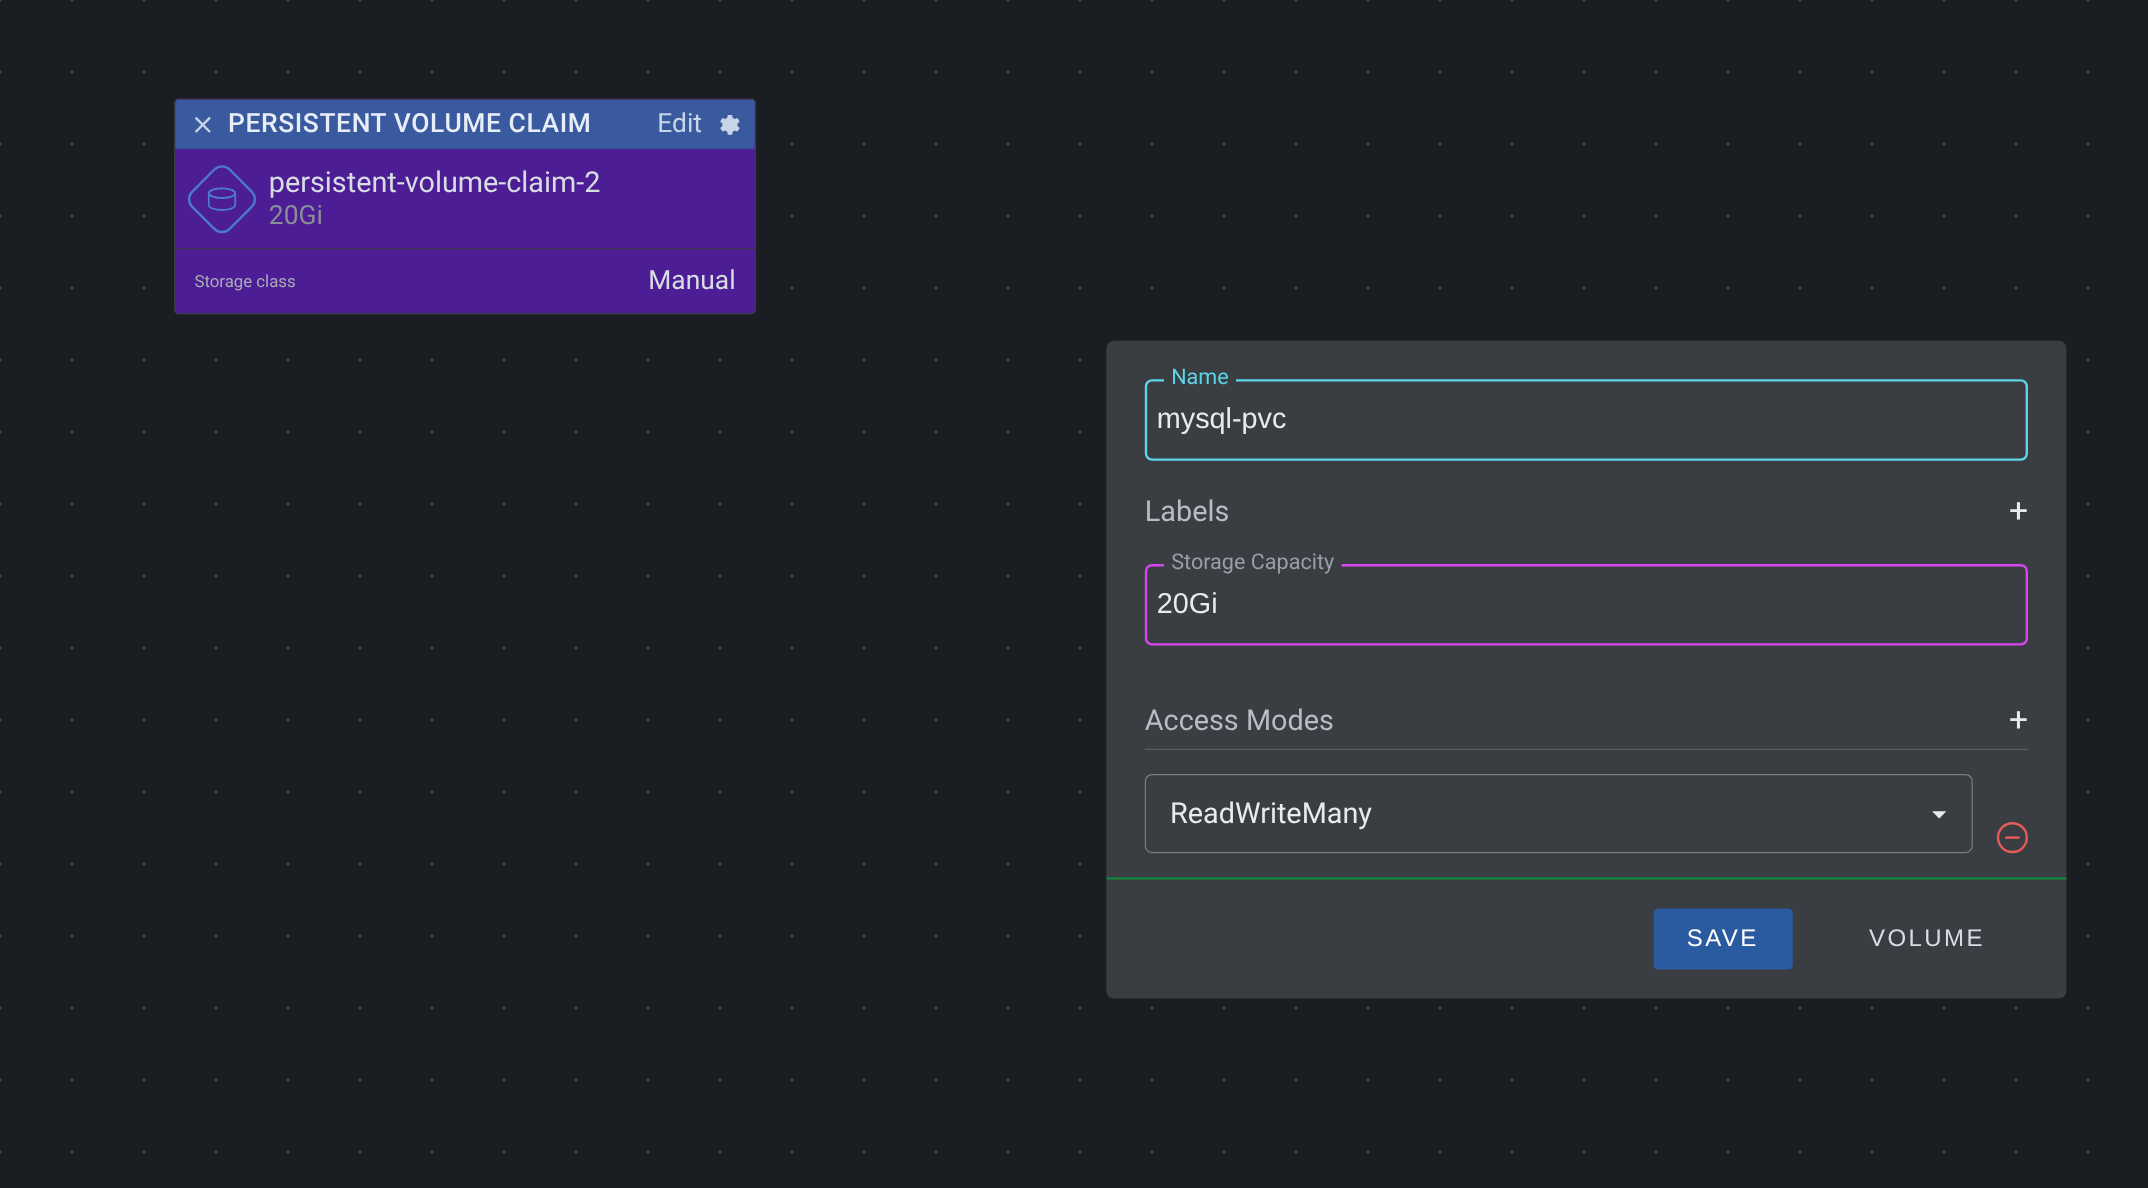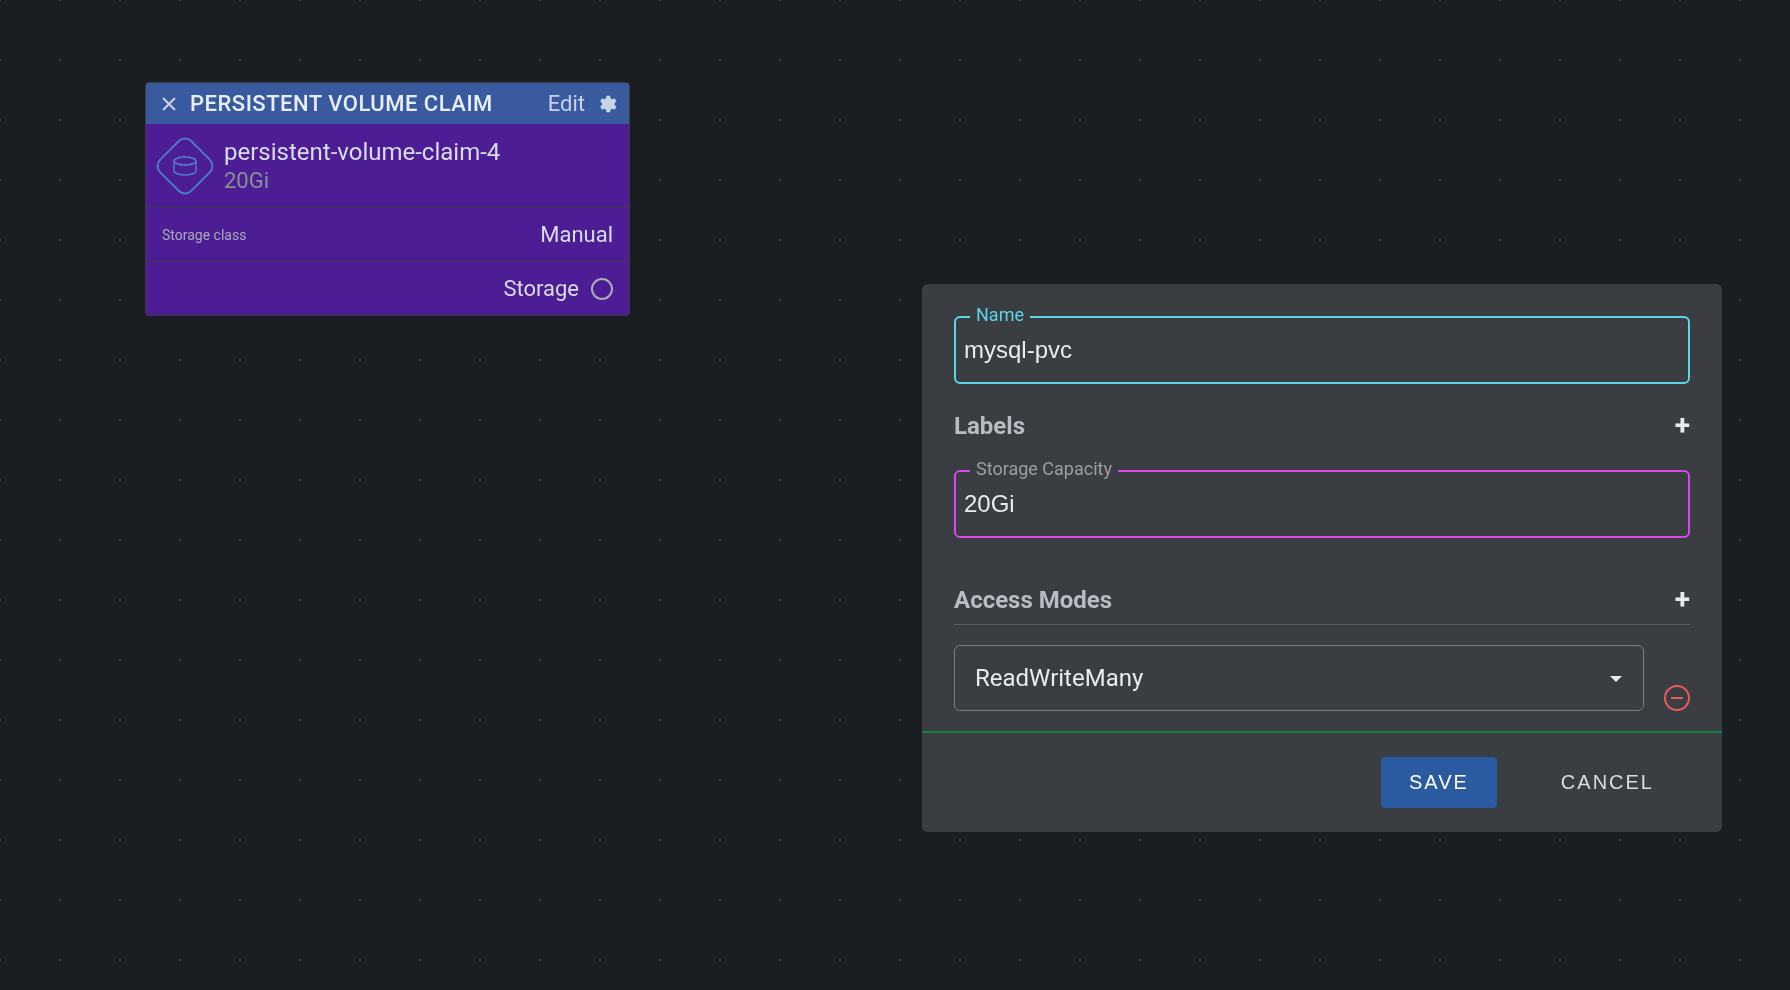--- a/index.html
+++ b/index.html
@@ -141,21 +141,20 @@
   font-size: 24px;
   outline: none;
 }
 .field-input.active { border-color: #5dd5e8; }
 .section-header {
   display: flex;
   justify-content: space-between;
   align-items: center;
   margin-bottom: 20px;
   padding-bottom: 10px;
-  font-weight: bold;
 }
 .section-header.with-border { border-bottom: 1px solid #5a5d62; margin-top: 48px; }
 .section-title { color: #b8bdc4; font-size: 24px; }
 .plus-btn { color: #e8eaec; font-size: 28px; cursor: pointer; line-height: 1; }
 .select-row { display: flex; align-items: flex-end; gap: 20px; margin-bottom: 20px; }
 .select-box {
   flex: 1;
   border: 1px solid #7a7d82;
   border-radius: 6px;
   padding: 18px 20px;
@@ -221,31 +220,27 @@
     <div class="pvc-icon">
       <span class="pvc-icon-inner">
         <svg width="26" height="20" viewBox="0 0 26 20">
             <ellipse cx="13" cy="5" rx="11" ry="4" fill="none" stroke="#4a7ac8" stroke-width="1.5"></ellipse>
             <path d="M2 5 v10 a11 4 0 0 0 22 0 V5" fill="none" stroke="#4a7ac8" stroke-width="1.5"></path>
             <ellipse cx="13" cy="5" rx="11" ry="4" fill="none" stroke="#4a7ac8" stroke-width="1.5" stroke-dasharray="3 2"></ellipse>
           </svg>
       </span>
     </div>
     <div class="pvc-name-block">
-      <span class="pvc-name">persistent-volume-claim-4</span>
+      <span class="pvc-name">persistent-volume-claim-2</span>
       <span class="pvc-size">20Gi</span>
     </div>
   </div>
   <div class="pvc-row">
     <span class="pvc-row-label">Storage class</span>
     <span class="pvc-row-value">Manual</span>
-  </div>
-  <div class="pvc-storage-row">
-    <span class="pvc-storage-label">Storage</span>
-    <span class="circle-icon"></span>
   </div>
 </div>
 
 <div class="edit-panel">
 
   <div class="field-group">
     <span class="field-label active">Name</span>
     <input class="field-input active" value="mysql-pvc" style="">
   </div>
 
@@ -273,16 +268,16 @@
           </svg>
       </span>
     </div>
     <span class="remove-btn">
       <span class="remove-btn-line"></span>
     </span>
   </div>
 
   <div class="panel-footer">
     <button class="btn btn-save">SAVE</button>
-    <button class="btn btn-cancel">CANCEL</button>
+    <button class="btn btn-cancel">VOLUME</button>
   </div>
 
 </div>
 
 </body></html>

